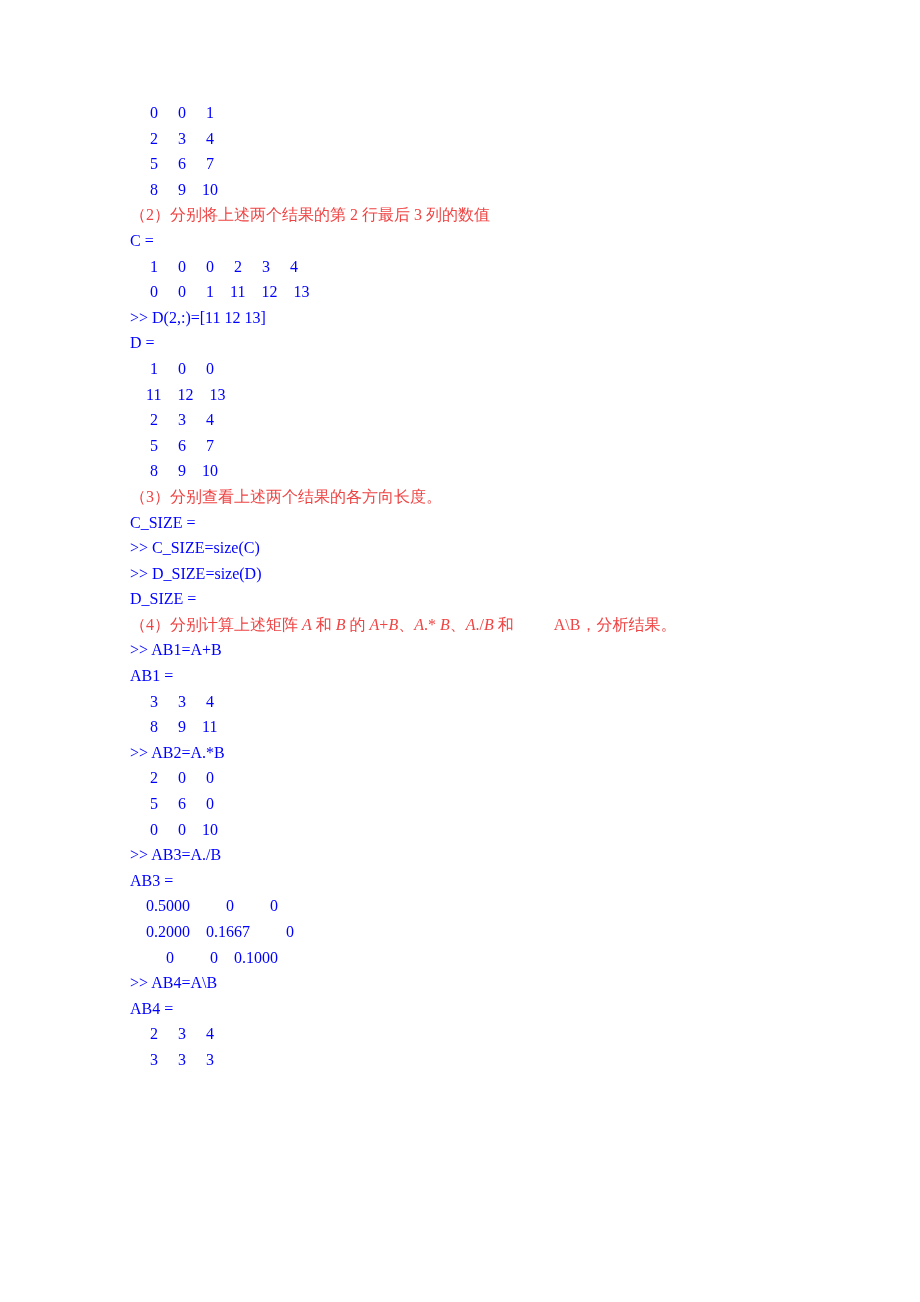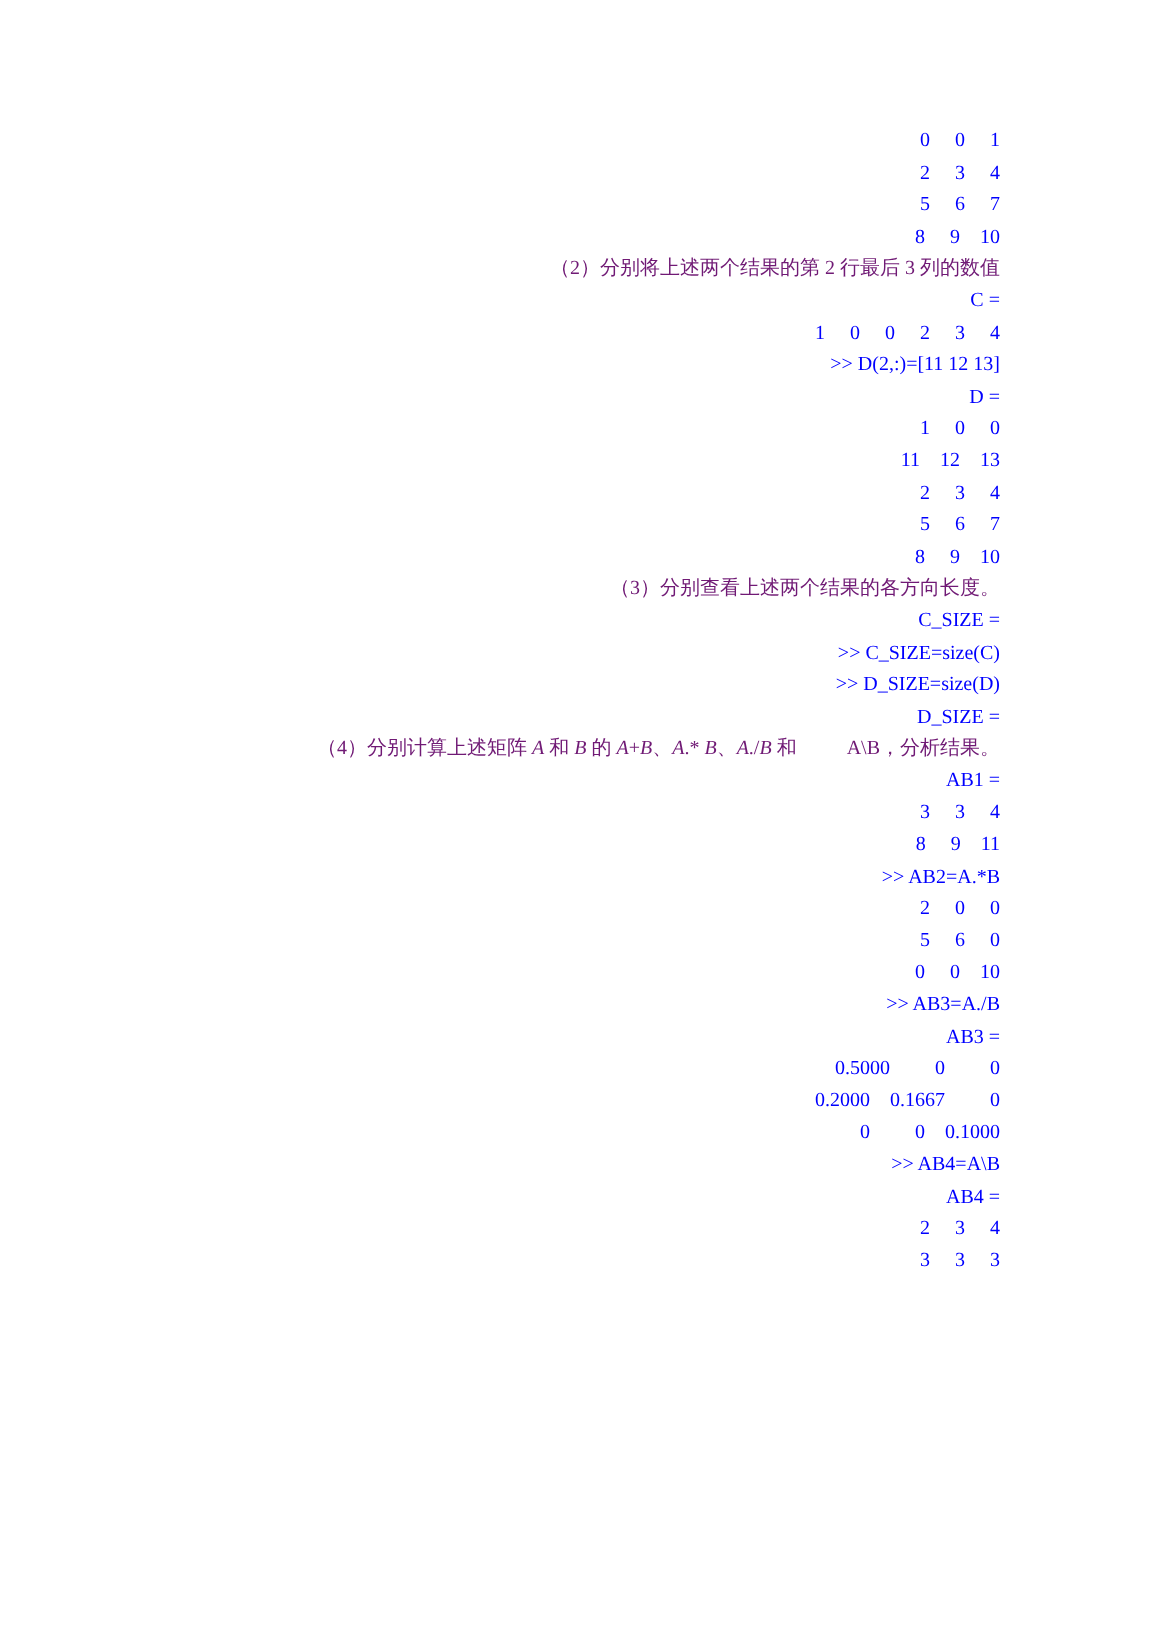--- a/index.html
+++ b/index.html
@@ -13,59 +13,60 @@
   }
   .page {
     padding: 100px 120px 100px 130px;
   }
   .code {
     color: #0000ff;
     white-space: pre;
     font-family: "Times New Roman", "SimSun", serif;
   }
   .text {
-    color: #701a75;
+    color: #ef4444;
     white-space: pre-wrap;
   }
   .italic {
     font-style: italic;
   }
   p, div {
     margin: 0;
     padding: 0;
   }
   .line {
     min-height: 25.6px;
-    text-align: right;
   }
 </style>
 </head>
 <body>
 
 <div class="page" id="page-root">
 <div class="line"><span class="code">     0     0     1</span></div>
     <div class="line"><span class="code">     2     3     4</span></div>
     <div class="line"><span class="code">     5     6     7</span></div>
     <div class="line"><span class="code">     8     9    10</span></div>
     <div class="line"><span class="text">（2）分别将上述两个结果的第 2 行最后 3 列的数值</span></div>
     <div class="line"><span class="code">C =</span></div>
     <div class="line"><span class="code">     1     0     0     2     3     4</span></div>
+    <div class="line"><span class="code">     0     0     1    11    12    13</span></div>
     <div class="line"><span class="code">&gt;&gt; D(2,:)=[11 12 13]</span></div>
     <div class="line"><span class="code">D =</span></div>
     <div class="line"><span class="code">     1     0     0</span></div>
     <div class="line"><span class="code">    11    12    13</span></div>
     <div class="line"><span class="code">     2     3     4</span></div>
     <div class="line"><span class="code">     5     6     7</span></div>
     <div class="line"><span class="code">     8     9    10</span></div>
     <div class="line"><span class="text">（3）分别查看上述两个结果的各方向长度。</span></div>
     <div class="line"><span class="code">C_SIZE =</span></div>
     <div class="line"><span class="code">&gt;&gt; C_SIZE=size(C)</span></div>
     <div class="line"><span class="code">&gt;&gt; D_SIZE=size(D)</span></div>
     <div class="line"><span class="code">D_SIZE =</span></div>
     <div class="line"><span class="text">（4）分别计算上述矩阵 </span><span class="text italic">A</span><span class="text"> 和 </span><span class="text italic">B</span><span class="text"> 的 </span><span class="text italic">A</span><span class="text">+</span><span class="text italic">B</span><span class="text">、</span><span class="text italic">A</span><span class="text">.* </span><span class="text italic">B</span><span class="text">、</span><span class="text italic">A</span><span class="text">./</span><span class="text italic">B</span><span class="text"> 和          A\B，分析结果。</span></div>
+    <div class="line"><span class="code">&gt;&gt; AB1=A+B</span></div>
     <div class="line"><span class="code">AB1 =</span></div>
     <div class="line"><span class="code">     3     3     4</span></div>
     <div class="line"><span class="code">     8     9    11</span></div>
     <div class="line"><span class="code">&gt;&gt; AB2=A.*B</span></div>
     <div class="line"><span class="code">     2     0     0</span></div>
     <div class="line"><span class="code">     5     6     0</span></div>
     <div class="line"><span class="code">     0     0    10</span></div>
     <div class="line"><span class="code">&gt;&gt; AB3=A./B</span></div>
     <div class="line"><span class="code">AB3 =</span></div>
     <div class="line"><span class="code">    0.5000         0         0</span></div>

